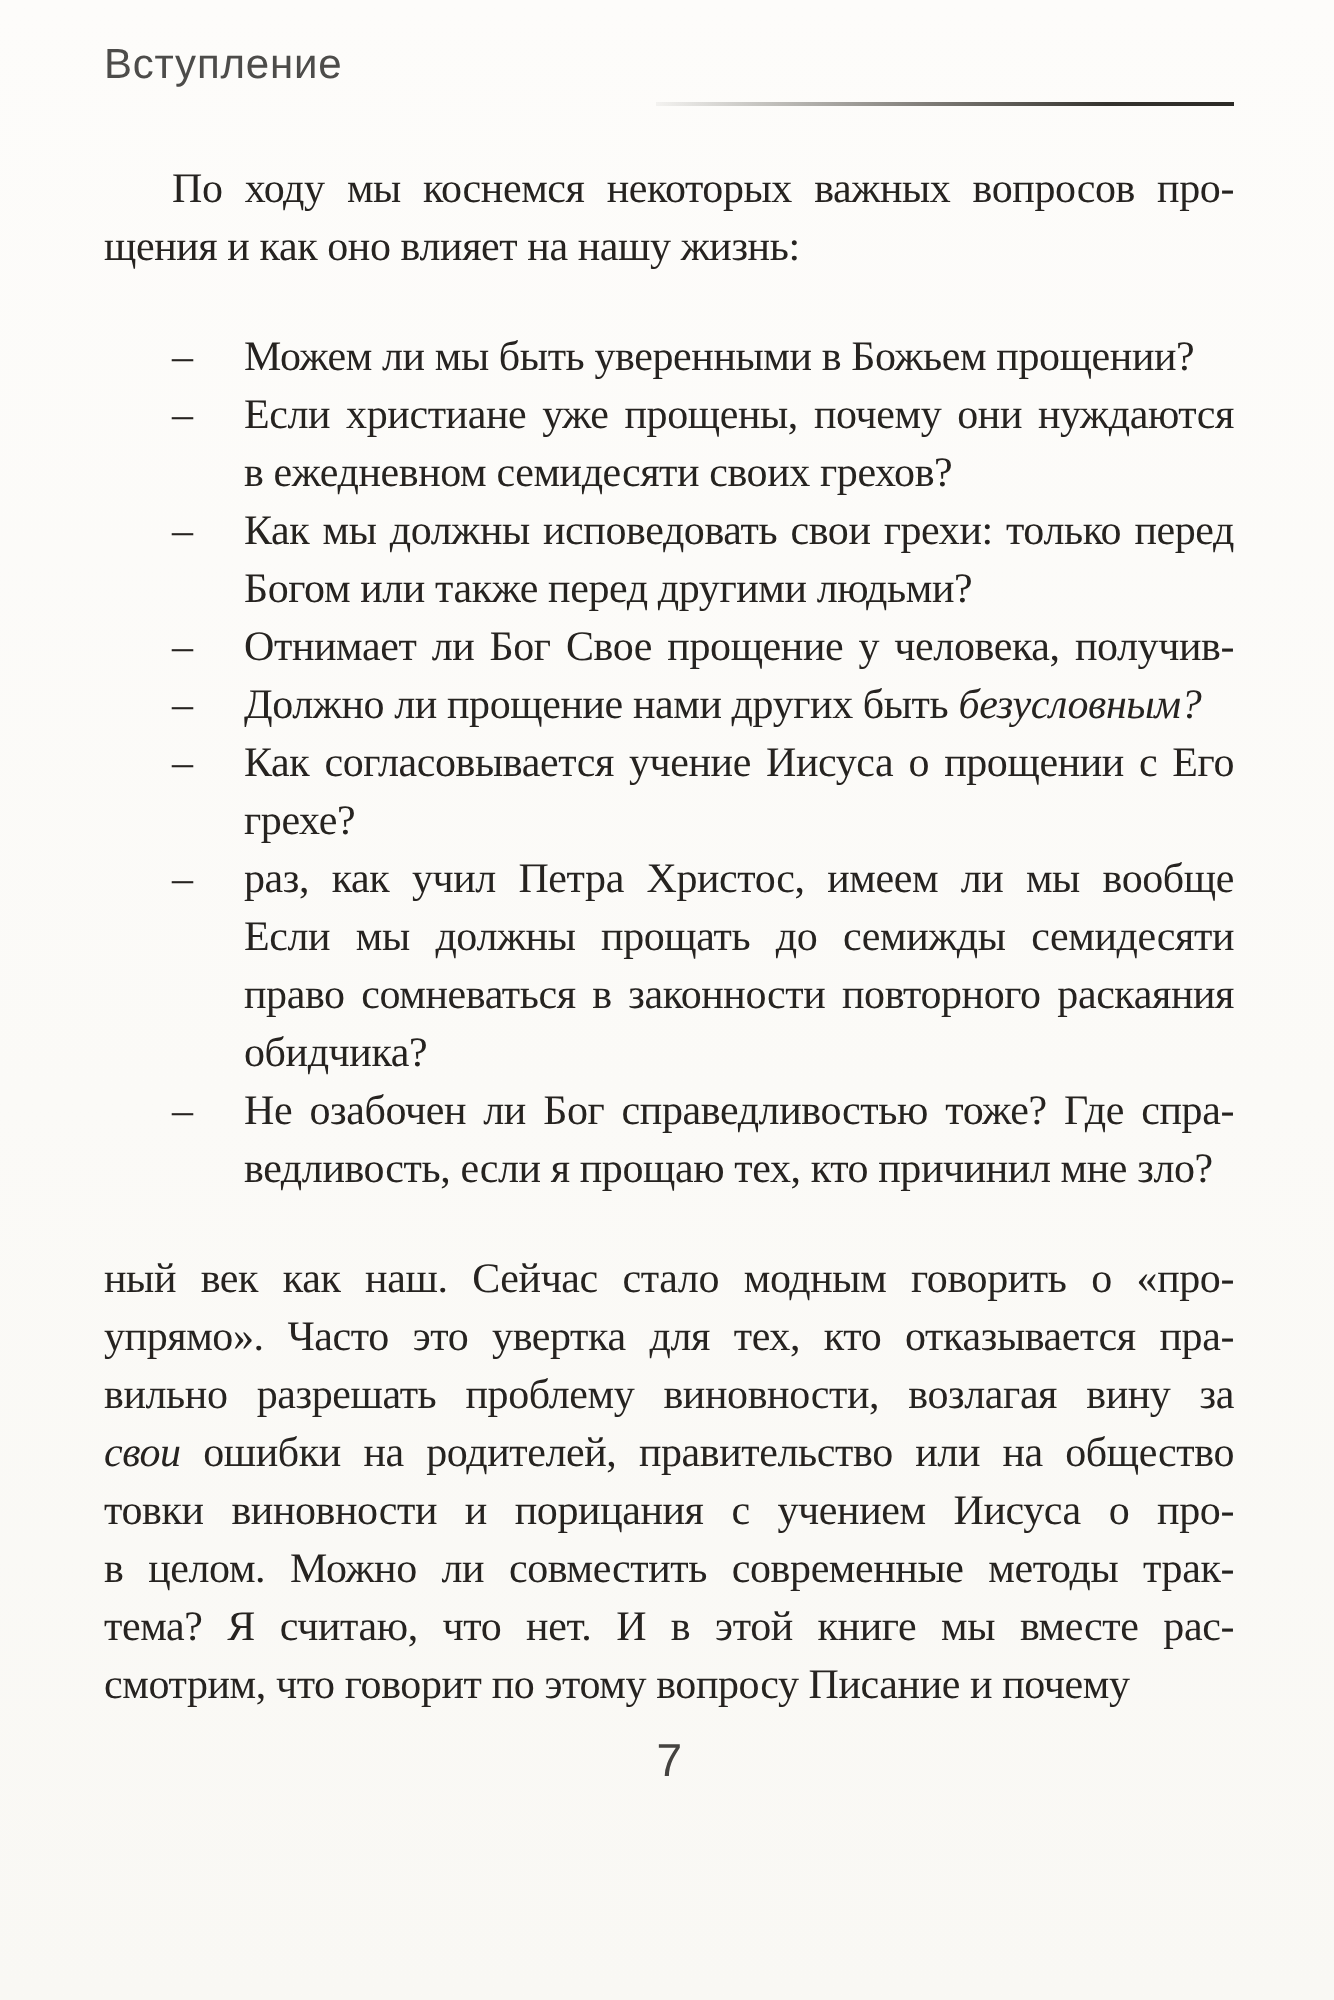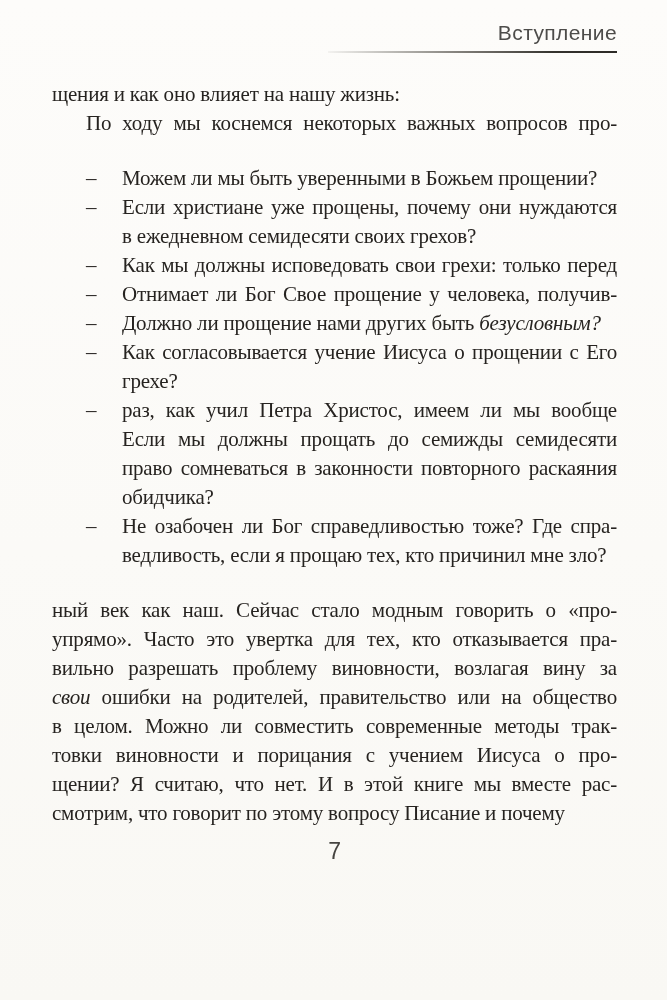--- a/index.html
+++ b/index.html
@@ -19,21 +19,20 @@
   .content {
     margin-left: 52px;
     width: 565px;
     font-family: "Liberation Serif", "DejaVu Serif", serif;
     font-size: 21px;
     color: var(--text-color, #262320);
     letter-spacing: -0.2px;
   }
   .running-header {
     padding-top: 22px;
-    text-align: right;
     font-family: "Liberation Sans", "DejaVu Sans", sans-serif;
     font-size: 21px;
     line-height: 22px;
     letter-spacing: 0.4px;
     color: var(--header-color, #4d4c4a);
   }
   .rule {
     height: 2px;
     width: 289px;
     margin-left: auto;
@@ -77,42 +76,43 @@
 
 <div class="page" style="--page-bg: #fdfcfa; --text-color: #262320; --header-color: #4d4c4a; --pagenum-color: #454340;">
   <div class="content">
 
     <div class="running-header">
       <span>Вступление</span>
       <div class="rule"></div>
     </div>
 
     <div class="para intro" id="intro-paragraph">
+        <div class="line jl ind">По ходу мы коснемся некоторых важных вопросов про-</div>
         <div class="line">щения и как оно влияет на нашу жизнь:</div>
-        <div class="line jl ind">По ходу мы коснемся некоторых важных вопросов про-</div>
       </div>
 
     <div class="qlist" id="questions-list">
         <div class="qitem">
           <span class="qmarker">–</span>
           <div class="qtext">
             <div class="line">Можем ли мы быть уверенными в Божьем прощении?</div>
           </div>
         </div>
         <div class="qitem">
           <span class="qmarker">–</span>
           <div class="qtext">
             <div class="line jl">Если христиане уже прощены, почему они нуждаются</div>
             <div class="line">в ежедневном семидесяти своих грехов?</div>
           </div>
         </div>
         <div class="qitem">
           <span class="qmarker">–</span>
           <div class="qtext">
             <div class="line jl">Как мы должны исповедовать свои грехи: только перед</div>
+            <div class="line">Богом или также перед другими людьми?</div>
           </div>
         </div>
         <div class="qitem">
           <span class="qmarker">–</span>
           <div class="qtext">
             <div class="line jl">Отнимает ли Бог Свое прощение у человека, получив-</div>
           </div>
         </div>
         <div class="qitem">
           <span class="qmarker">–</span>
@@ -143,22 +143,22 @@
             <div class="line">ведливость, если я прощаю тех, кто причинил мне зло?</div>
           </div>
         </div>
       </div>
 
     <div class="para" id="closing-paragraph">
         <div class="line jl">ный век как наш. Сейчас стало модным говорить о «про-</div>
         <div class="line jl">упрямо». Часто это увертка для тех, кто отказывается пра-</div>
         <div class="line jl">вильно разрешать проблему виновности, возлагая вину за</div>
         <div class="line jl"><em>свои</em> ошибки на родителей, правительство или на общество</div>
+        <div class="line jl">товки виновности и порицания с учением Иисуса о про-</div>
         <div class="line jl">в целом. Можно ли совместить современные методы трак-</div>
-        <div class="line jl">товки виновности и порицания с учением Иисуса о про-</div>
-        <div class="line jl">щении? Я считаю, что нет. И в этой книге мы вместе рас-</div>
+        <div class="line jl">тема? Я считаю, что нет. И в этой книге мы вместе рас-</div>
         <div class="line">смотрим, что говорит по этому вопросу Писание и почему</div>
       </div>
 
     <div class="page-number">7</div>
 
   </div>
 </div>
 
 </body></html>

